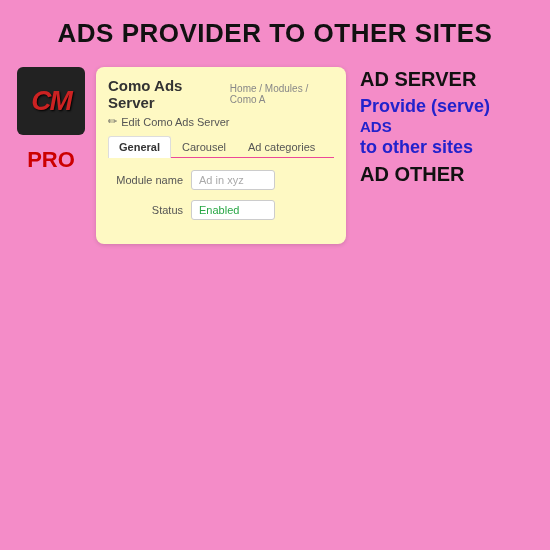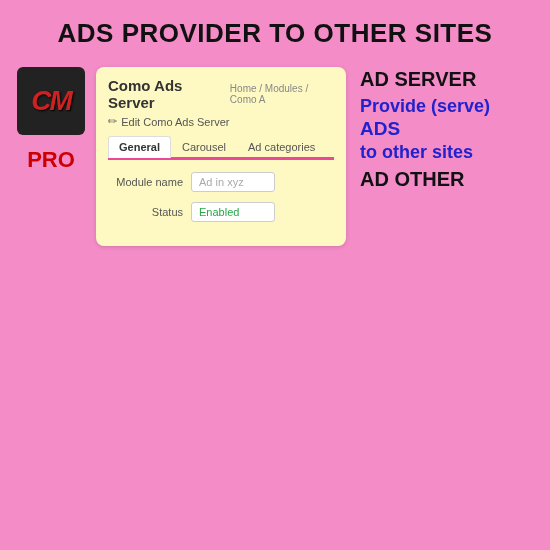--- a/index.html
+++ b/index.html
@@ -103,21 +103,21 @@
     }
 
     .edit-icon {
       font-size: 11px;
       color: #555;
     }
 
     .tabs-row {
       display: flex;
       gap: 0;
-      border-bottom: 3px solid #ec4899;
+      border-bottom: 1px solid #ec4899;
       margin-bottom: 12px;
     }
 
     .tab {
       padding: 4px 10px;
       font-size: 11px;
       cursor: pointer;
       color: #555;
       border: 1px solid transparent;
       border-bottom: none;
@@ -179,21 +179,21 @@
     }
 
     .provide-text {
       font-size: 18px;
       font-weight: bold;
       color: #2222cc;
       line-height: 1.3;
     }
 
     .ads-text {
-      font-size: 19px;
+      font-size: 15px;
       font-weight: bold;
       color: #2222cc;
       line-height: 1.2;
     }
 
     .to-other-sites {
       font-size: 18px;
       font-weight: bold;
       color: #2222cc;
       line-height: 1.3;

